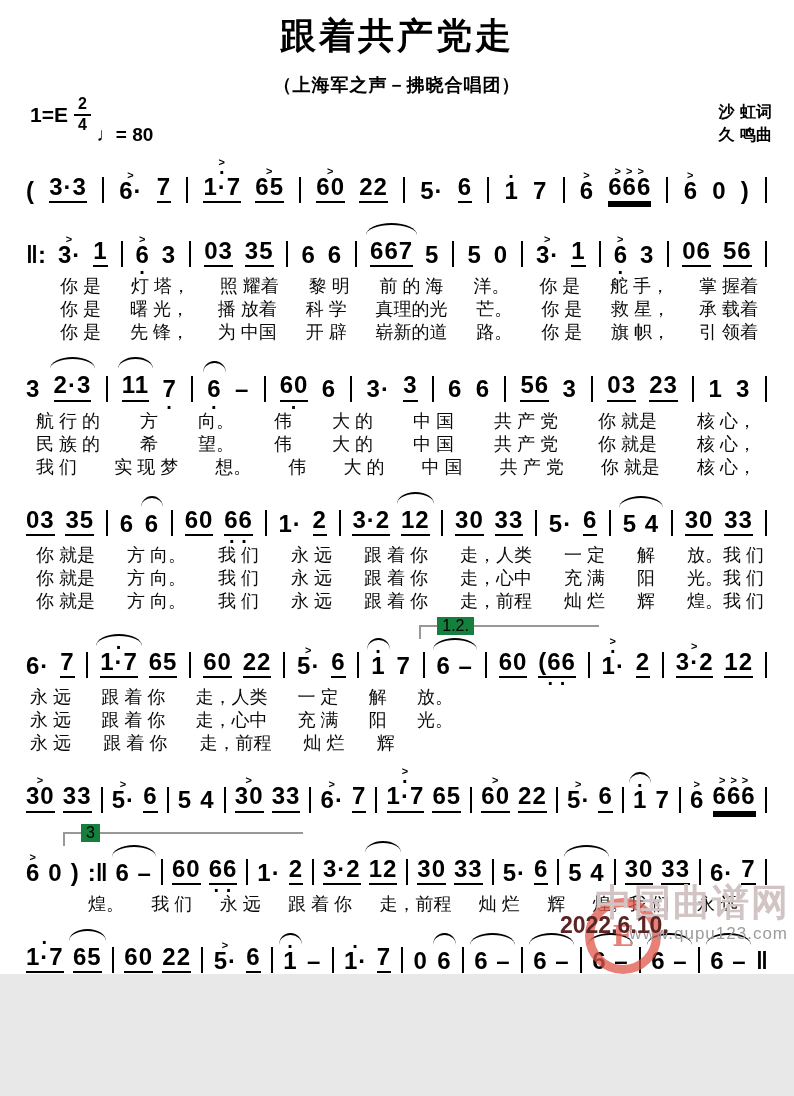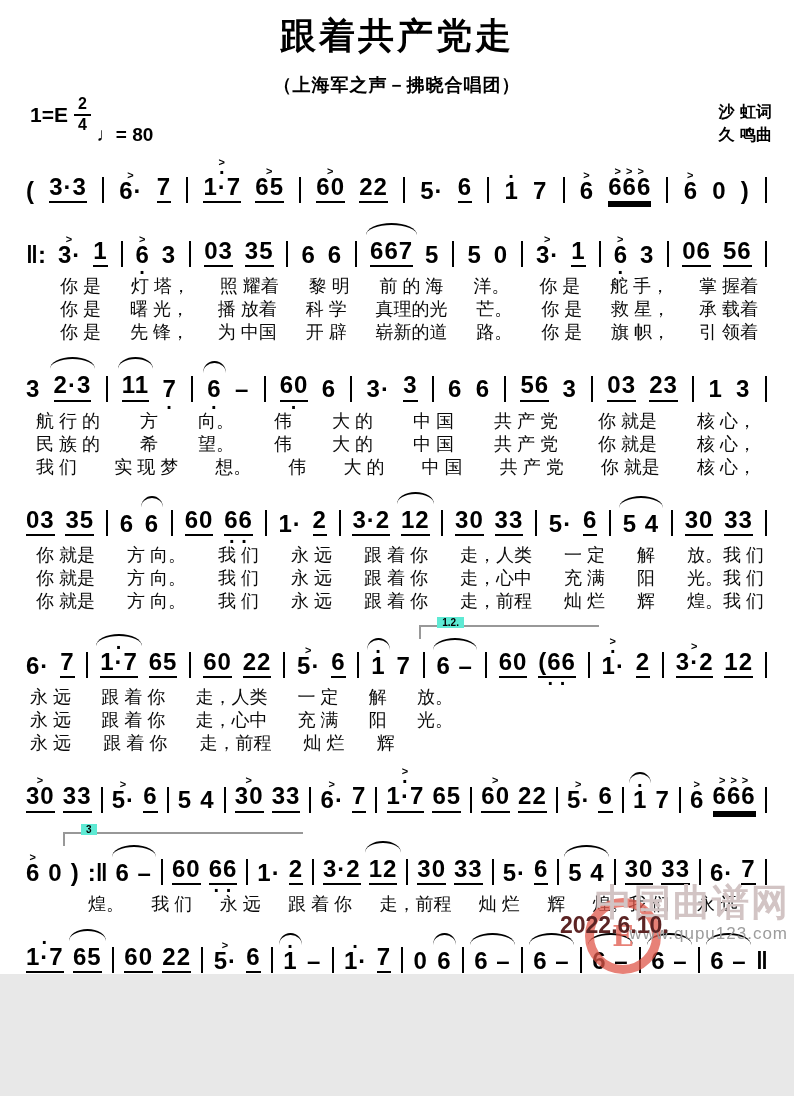--- a/index.html
+++ b/index.html
@@ -31,21 +31,21 @@
   .above{position:absolute;left:50%;bottom:calc(100% - 3px);transform:translateX(-50%);
          display:flex;flex-direction:column;align-items:center;line-height:1;white-space:nowrap;}
   .acc{font-size:11px;font-weight:bold;letter-spacing:1px;transform:scaleY(.95);}
   .hdot{font-size:20px;font-weight:bold;line-height:.45;}
   .below{position:absolute;left:50%;top:calc(100% + 2px);transform:translateX(-50%);
          font-size:20px;font-weight:bold;line-height:.35;white-space:nowrap;}
   .tie::before{content:"";position:absolute;left:-4px;right:-4px;top:-15px;height:10px;
                border-top:2px solid #000;border-radius:50% 50% 0 0 / 100% 100% 0 0;}
   
   .volta{position:absolute;top:3px;height:12px;border-top:2px solid #989898;border-left:2px solid #989898;z-index:2;}
-  .volta-label{position:absolute;left:16px;top:-10px;background:#5eead4;padding:0 5px;font-size:10px;font-weight:bold;color:#000;}
+  .volta-label{position:absolute;left:16px;top:-10px;background:#15803d;padding:0 5px;font-size:16px;font-weight:normal;color:#000;}
   #sys5 .volta{left:53%;width:24%;}
   #sys7 .volta{left:5%;width:32%;}
   #sys5 .notes,#sys7 .notes{padding-top:27px;}
   
   .lyrics{margin-top:1px;}
   .lyr-row{display:flex;justify-content:space-between;font-size:18px;line-height:1.28;color:#0a0a0a;}
   .grp{white-space:nowrap;}
   .grp:empty{min-width:26px;}
   #sys2 .lyrics{padding:0 10px 0 34px;}
   #sys3 .lyrics{padding:0 12px 0 10px;}

